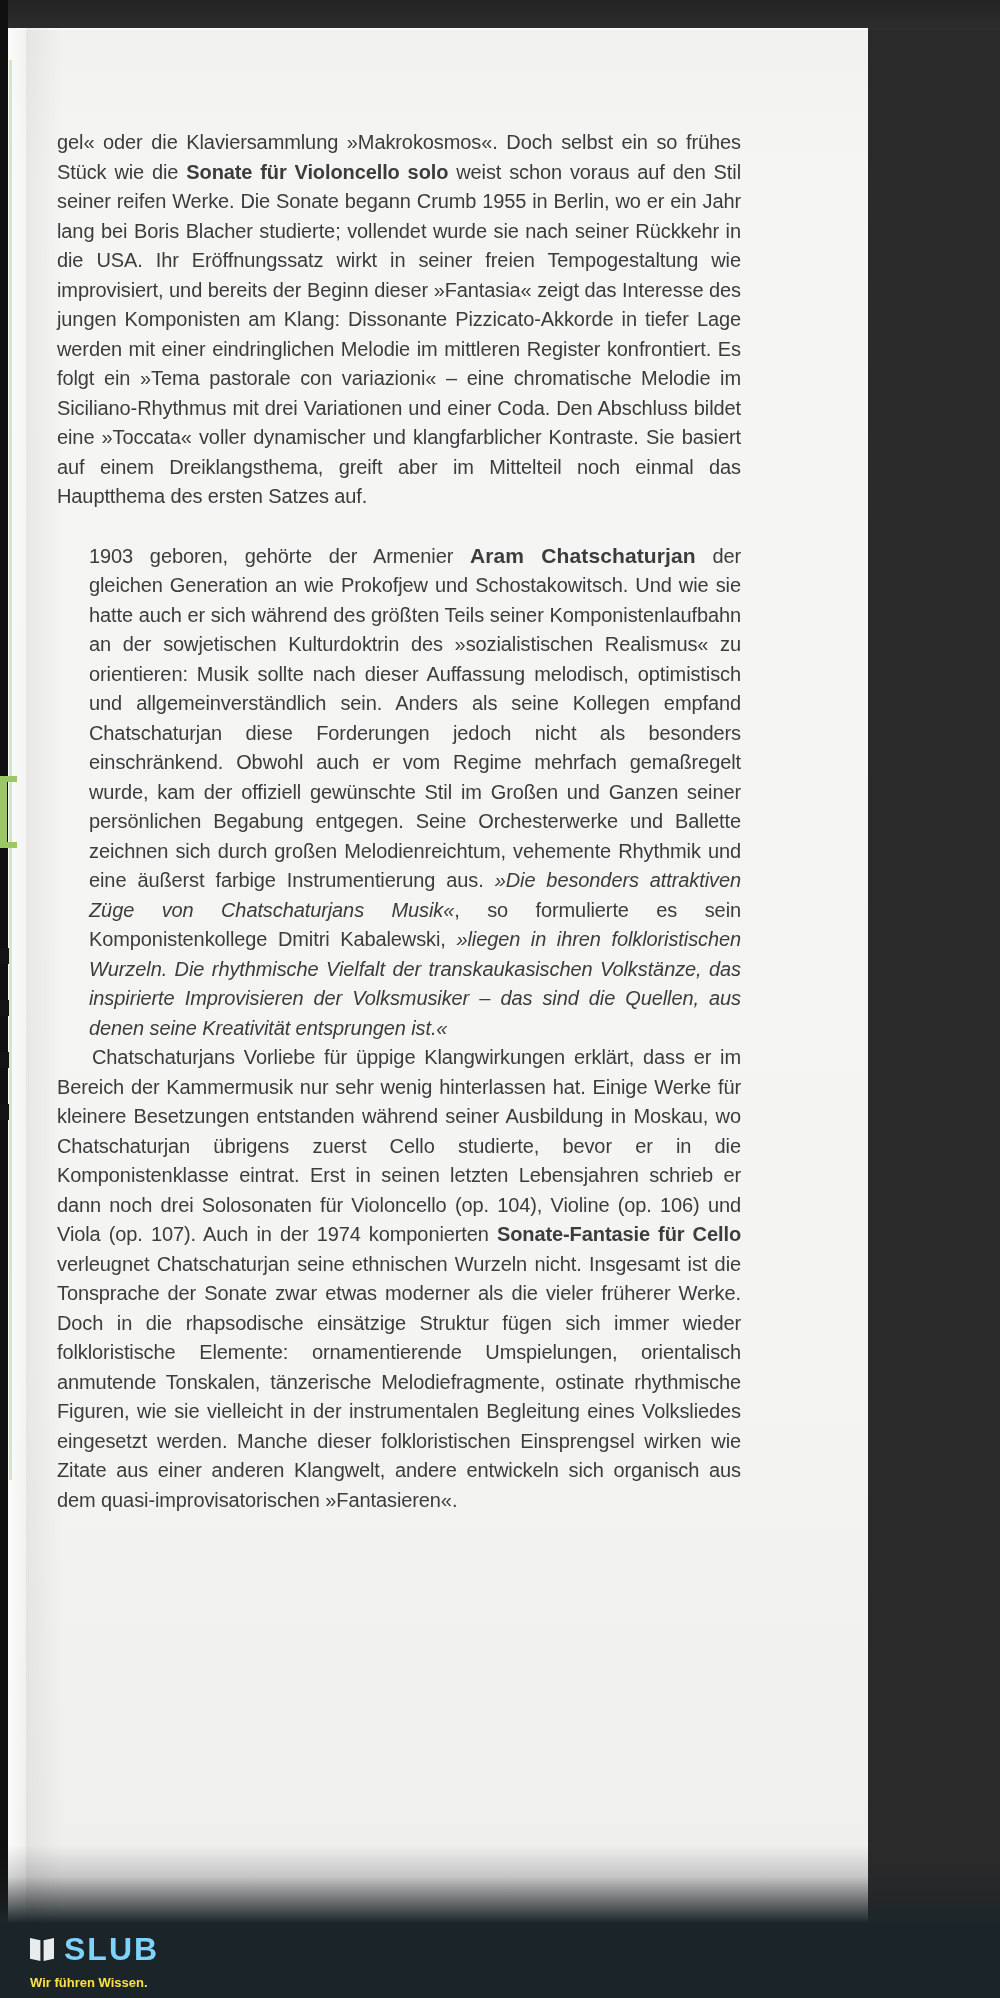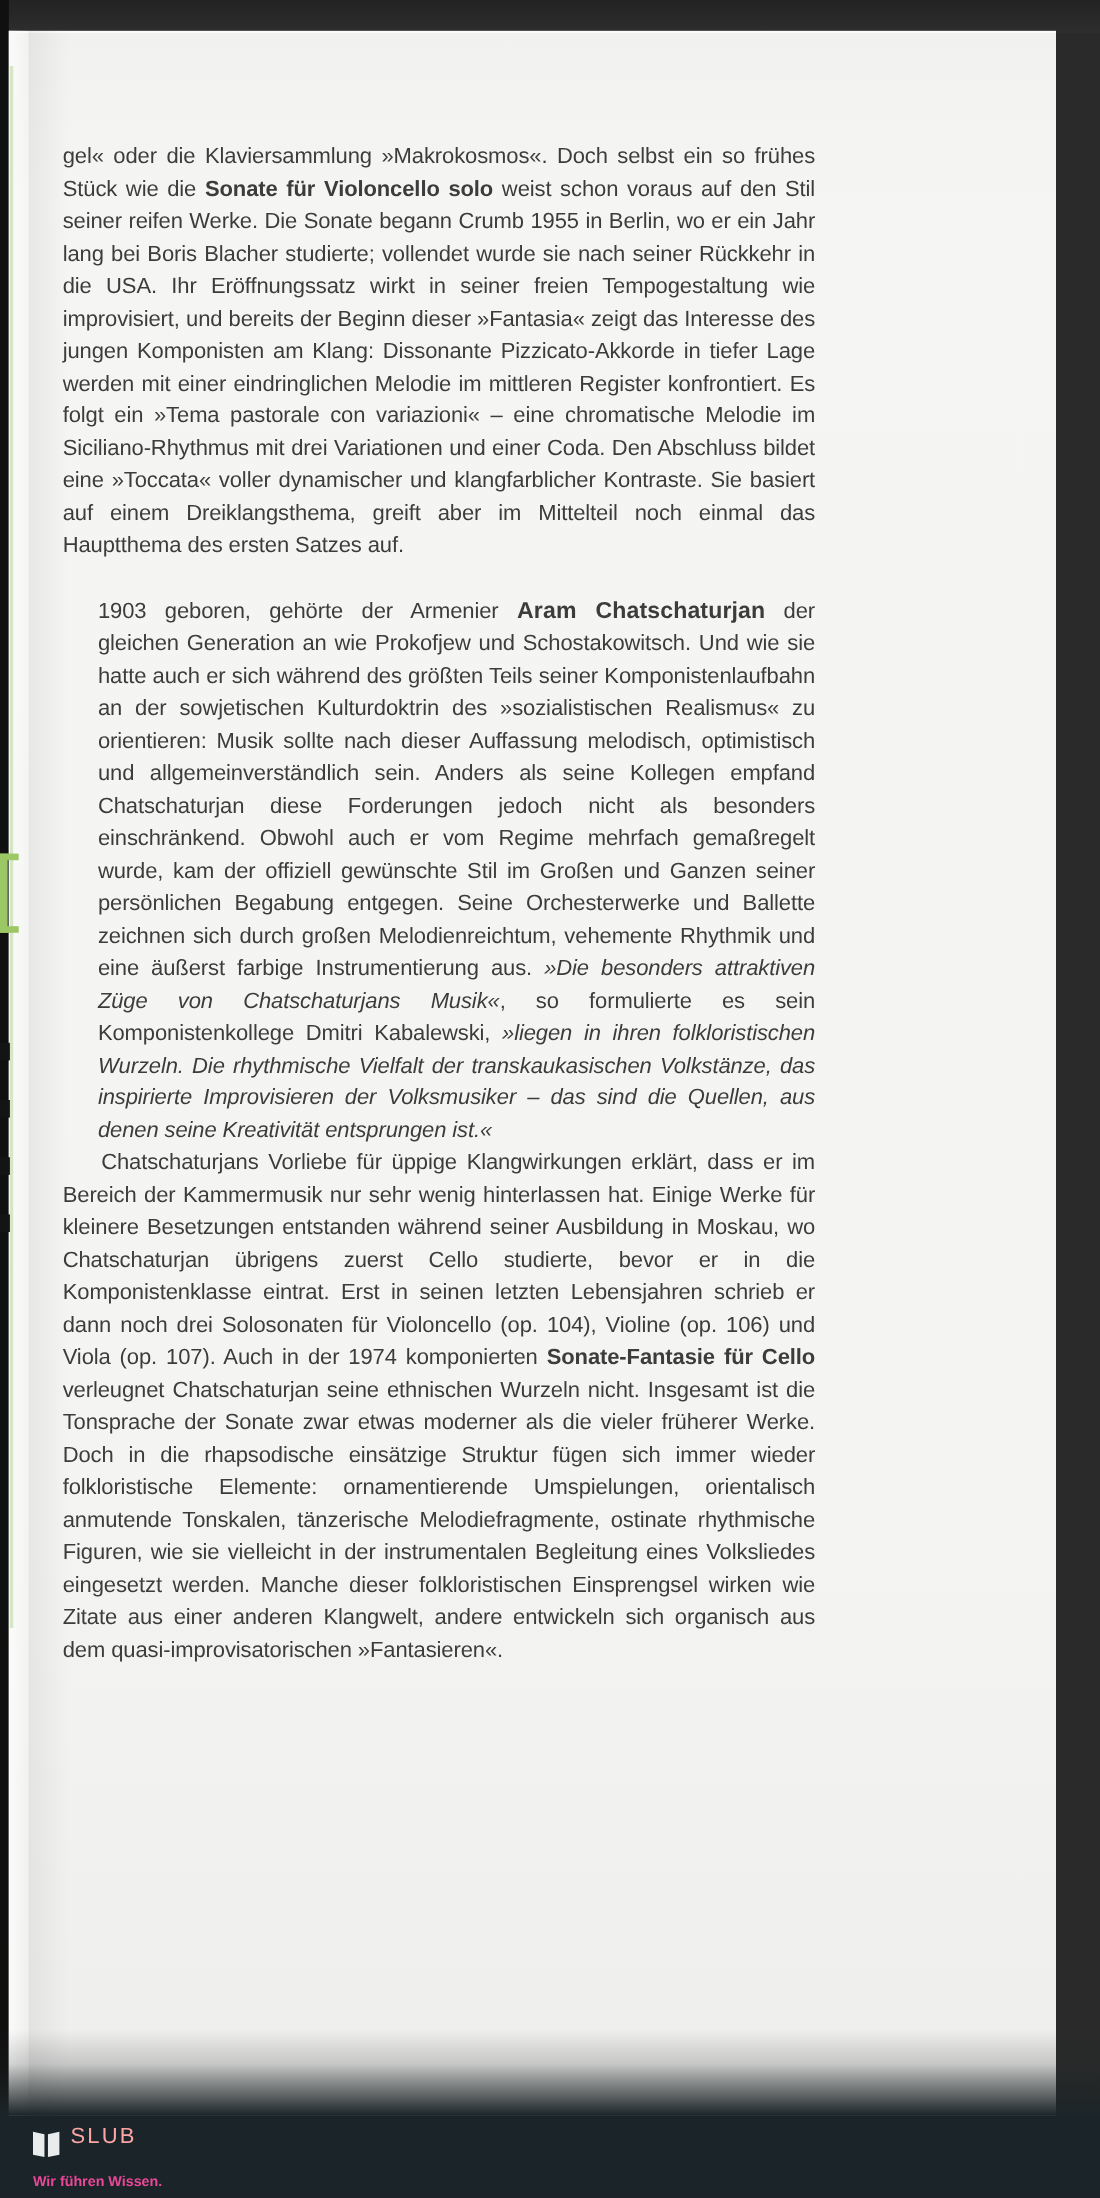--- a/index.html
+++ b/index.html
@@ -18,21 +18,21 @@
   }
 
   
   .scan-left-strip {
     position:absolute; left:0; top:0; width:8px; height:1923px;
     background:#101010;
   }
 
   
   .page {
-    position:absolute; left:8px; top:28px; width:952px; height:1895px;
+    position:absolute; left:8px; top:28px; width:860px; height:1895px;
     background:linear-gradient(180deg,#f1f1ef 0%, #f5f5f3 8%, #f4f4f2 70%, #efefed 96%, #e4e4e2 100%);
     box-shadow: inset 0 2px 0 rgba(255,255,255,0.7);
   }
   .page-edge-left {
     position:absolute; left:0; top:0; width:18px; height:100%;
     background:linear-gradient(90deg,#fbfbfa, rgba(255,255,255,0));
   }
   .page-gutter-shadow {
     position:absolute; left:18px; top:0; width:36px; height:100%;
     background:linear-gradient(90deg, rgba(0,0,0,0.055), rgba(0,0,0,0));
@@ -78,26 +78,26 @@
   .footer {
     position:absolute; left:0; top:1923px; width:1000px; height:75px;
     background:#1b2428;
   }
   .slub {
     position:absolute; left:28px; top:8px; width:220px; height:62px; cursor:pointer;
   }
   .slub-icon { position:absolute; left:0; top:3px; }
   .slub-title {
     position:absolute; left:36px; top:0px;
-    font-size:20px; font-weight:400; letter-spacing:2px;
-    color:#fca5a5;
+    font-size:32px; font-weight:700; letter-spacing:2px;
+    color:#7dd3fc;
   }
   .slub-tagline {
     position:absolute; left:2px; top:44px;
-    font-size:13px; font-weight:700; color:#ec4899;
+    font-size:13px; font-weight:700; color:#fde047;
   }
   .dp {
     position:absolute; left:686px; top:12px; width:220px; height:52px; cursor:pointer;
   }
   .dp-icon { position:absolute; left:0; top:2px; }
   .dp-text {
     position:absolute; left:48px; top:7px;
     font-size:14px; line-height:16px; color:#f2f4f4;
   }
 </style>

